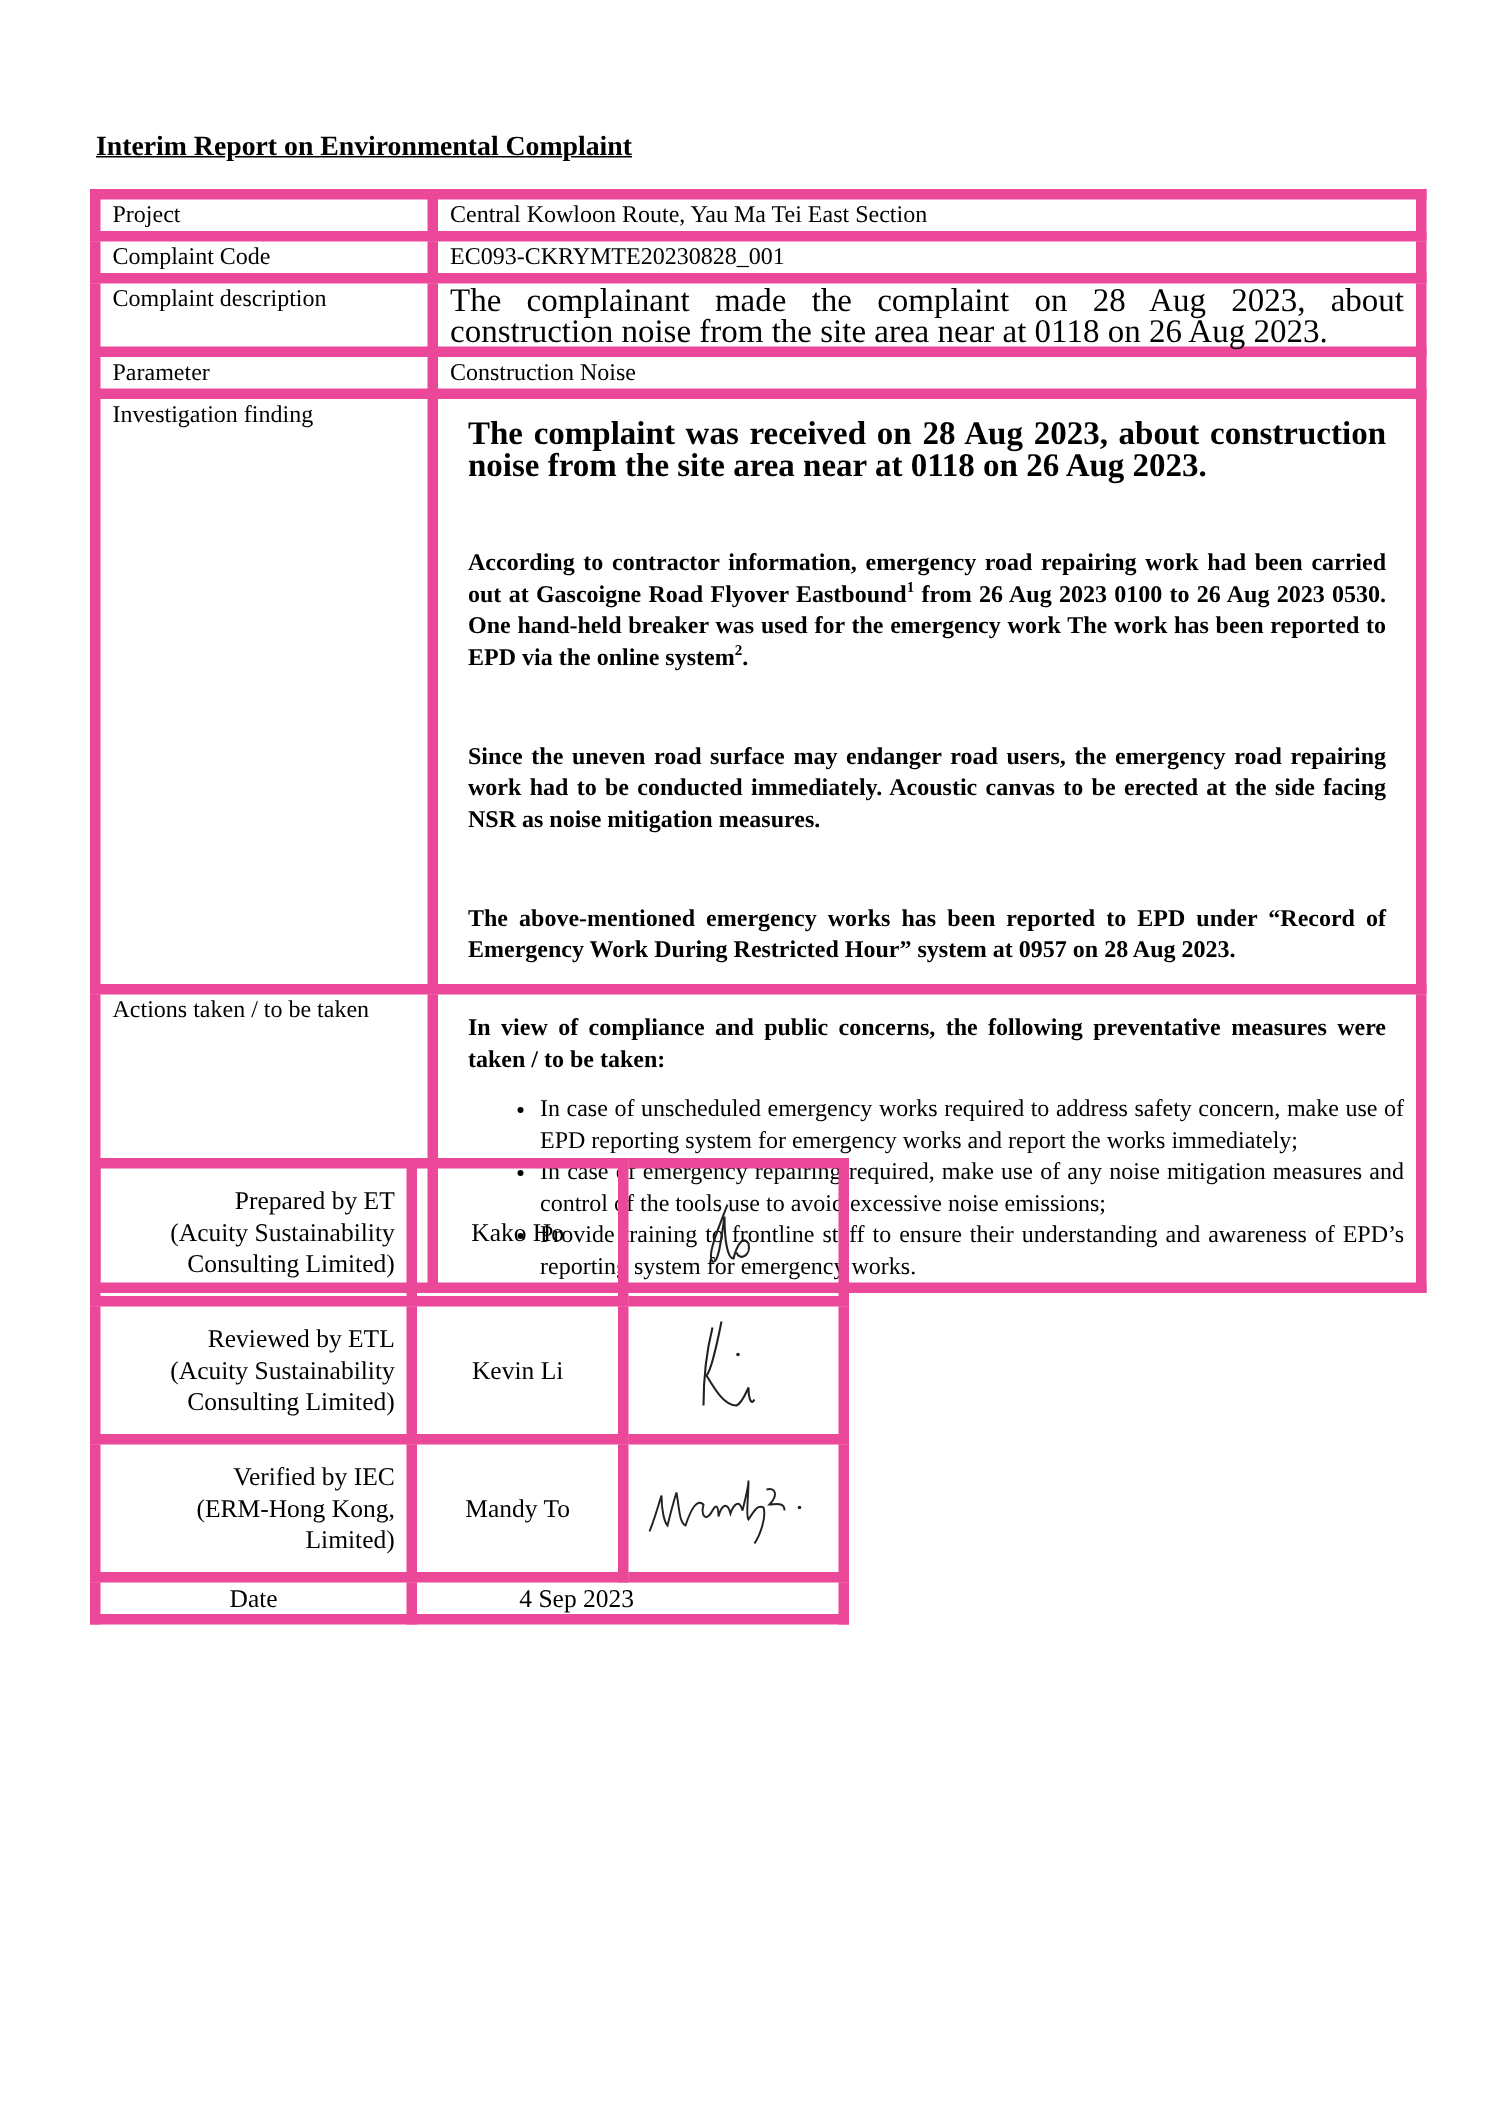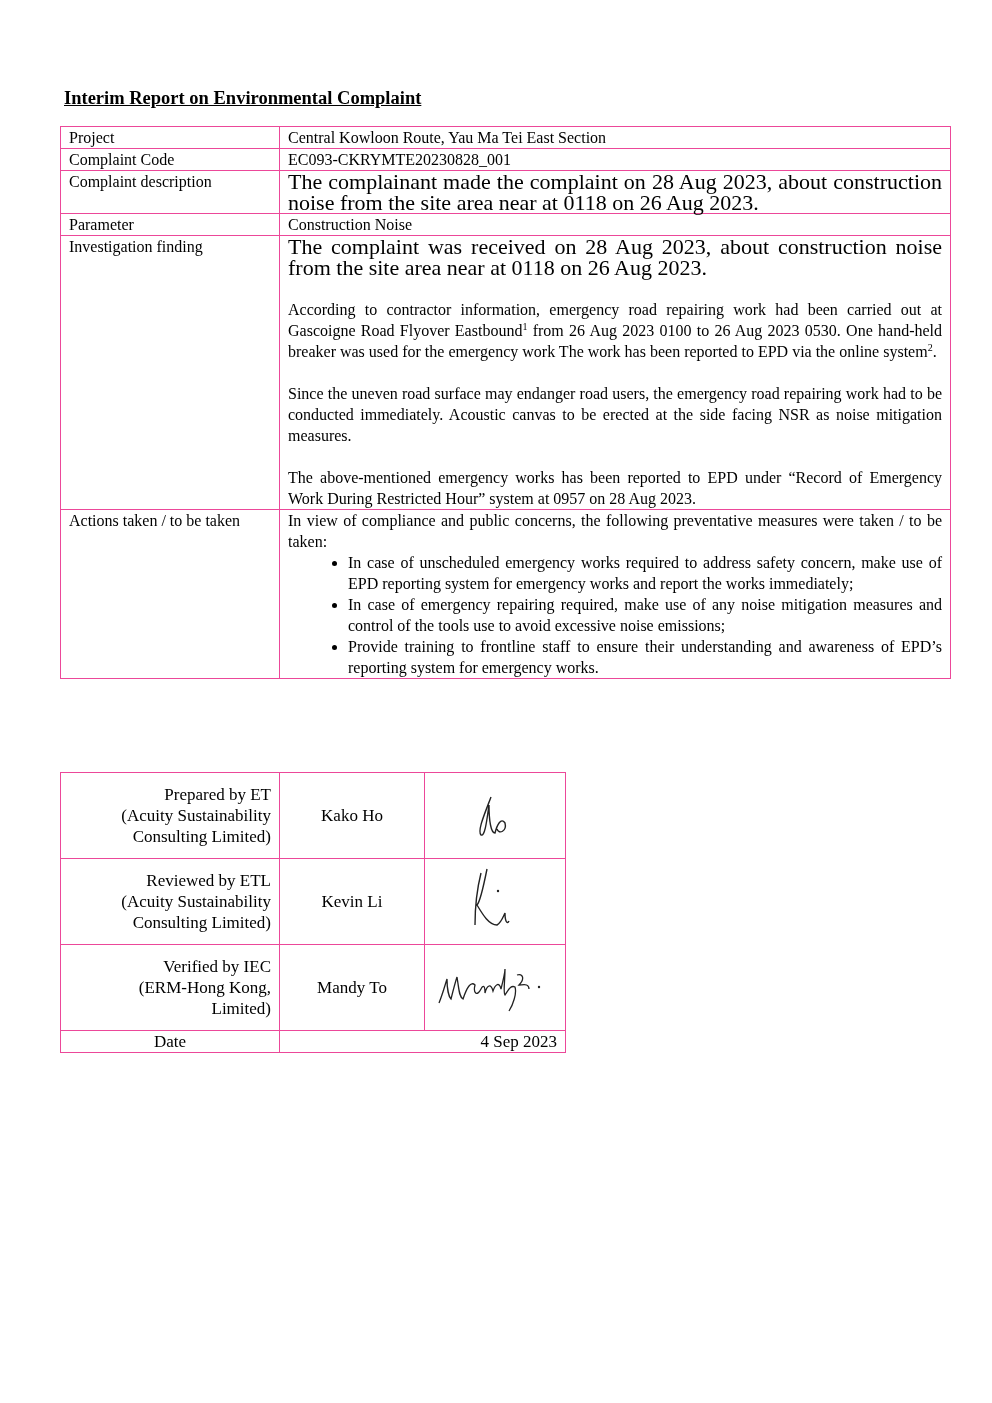--- a/index.html
+++ b/index.html
@@ -1,36 +1,36 @@
 <!DOCTYPE html>
 <html><head>
 <meta charset="utf-8">
 <style>
   html, body { margin: 0; padding: 0; background: #ffffff; }
   body { width: 992px; height: 1403px; position: relative; font-family: "Liberation Serif", serif; color: #000; }
   .title { position: absolute; left: 60px; top: 84px; font-size: 18.5px; font-weight: bold; text-decoration: underline; margin: 4px; }
   table { border-collapse: collapse; position: absolute; }
-  td { border: 1px solid #ec4899; vertical-align: top; font-size: 16px; line-height: 21px; padding: 0 8px; }
+  td { border: 7px solid #ec4899; vertical-align: top; font-size: 16px; line-height: 21px; padding: 0 8px; }
   #main-table { left: 60px; top: 126px; width: 891px; }
   #main-table td.label { width: 202px; }
   .big { font-size: 22px; line-height: 21px; text-align: justify; }
-  .para { text-align: justify; margin: 0; }
+  .para { text-align: justify; margin: 12px; font-weight: bold; }
   .gap { height: 21px; }
   .bullets { margin: 0; padding-left: 60px; }
   .bullets li { text-align: justify; }
   .numlist { margin: 0; padding-left: 60px; }
   sup { font-size: 10px; line-height: 0; }
   #sign-table { left: 60px; top: 772px; width: 506px; }
   #sign-table td { vertical-align: middle; font-size: 17px; line-height: 21px; }
   #sign-table td.role { width: 202px; text-align: right; height: 81px; }
   #sign-table td.name { width: 128px; text-align: center; }
   #sign-table td.sig { text-align: center; padding: 0; }
   #sign-table tr.date td { height: 20px; }
   #sign-table tr.date td.role { height: 20px; text-align: center; }
-  .datecell { text-align: right; padding-left: 68px !important; }
+  .datecell { text-align: left; padding-left: 68px !important; }
 </style>
 </head>
 <body>
 
 <h1 class="title">Interim Report on Environmental Complaint</h1>
 
 <table id="main-table">
   <tbody>
       <tr>
     <td class="label">Project</td>

